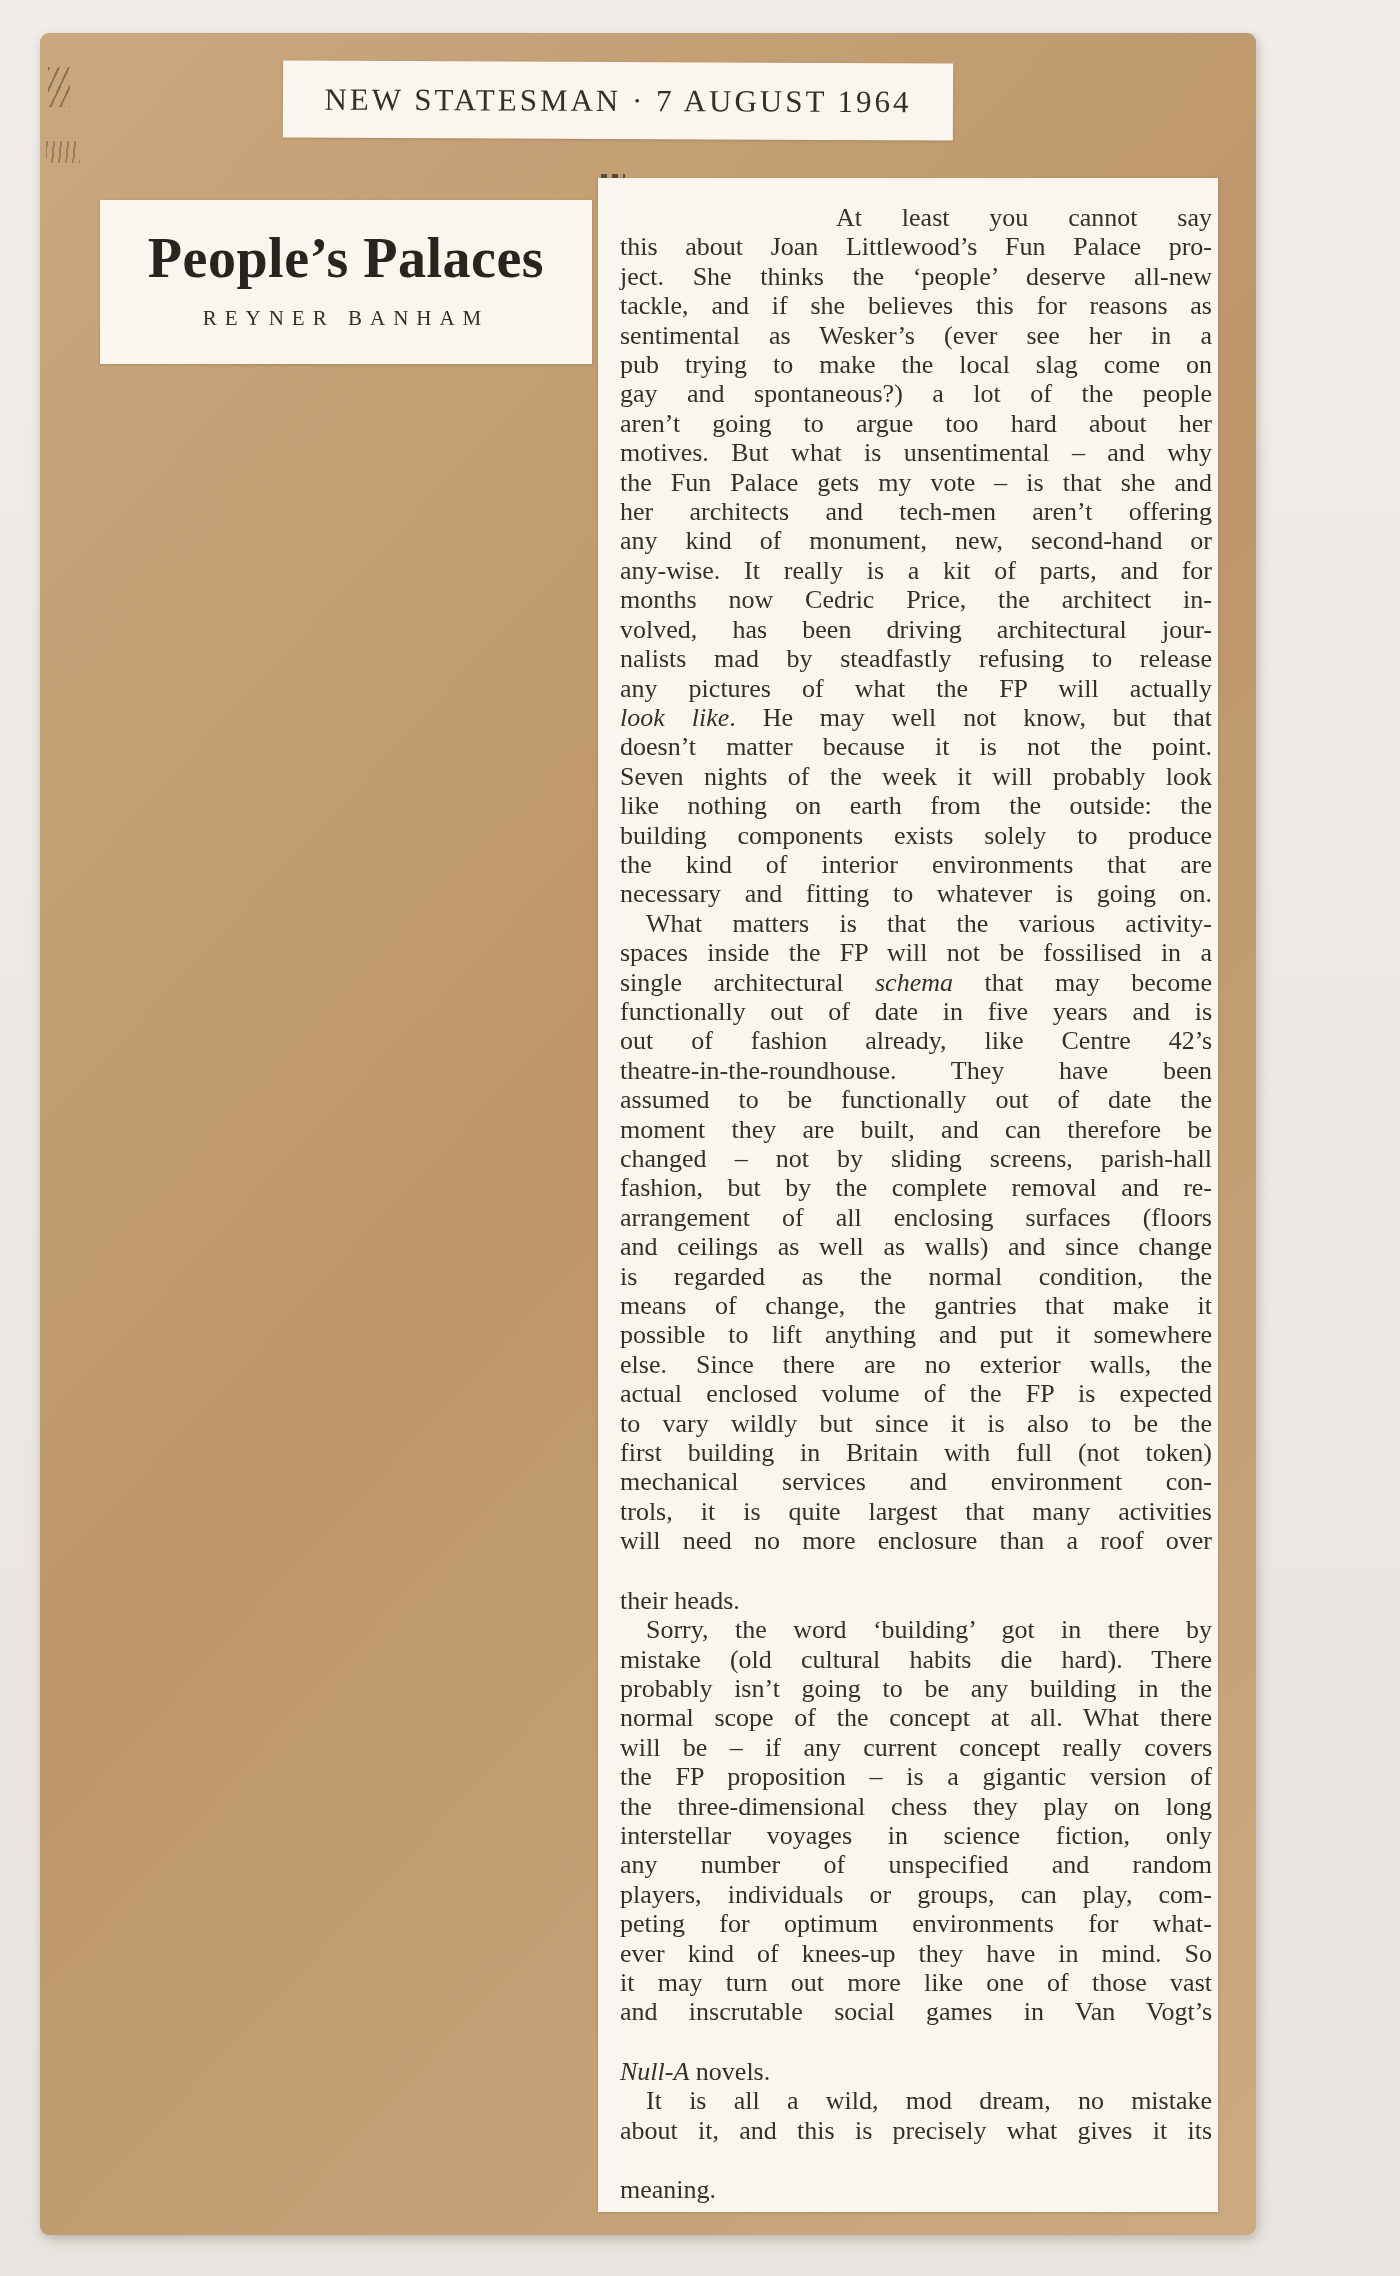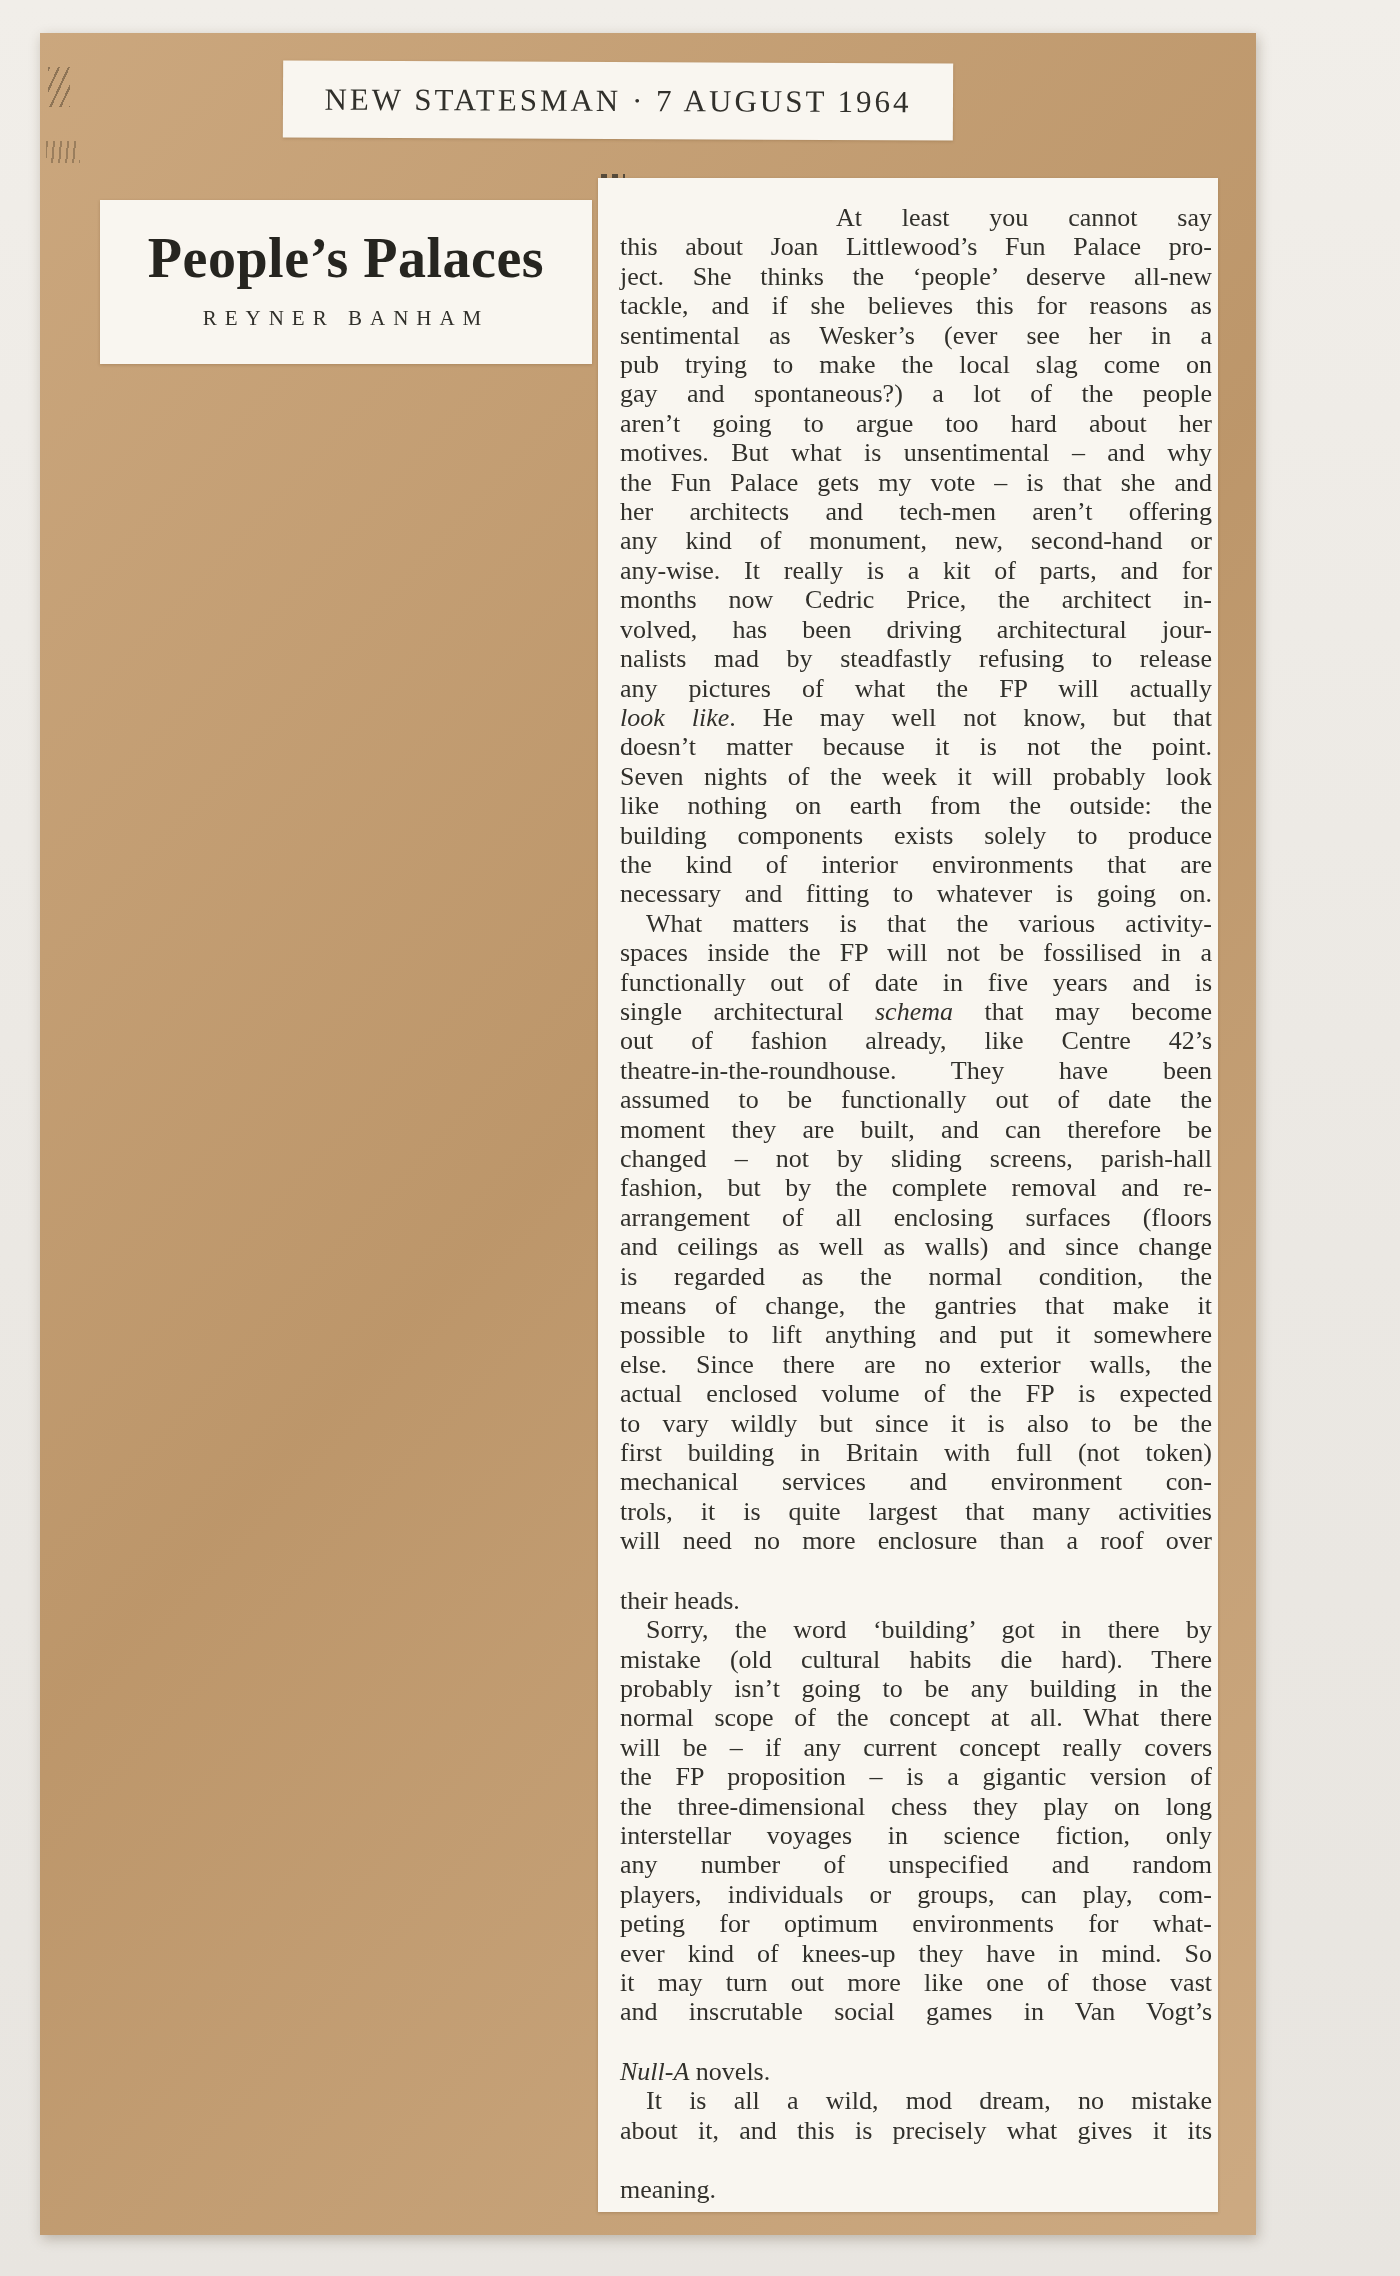--- a/index.html
+++ b/index.html
@@ -16,20 +16,21 @@
     font-family: "Liberation Serif", serif;
   }
   .board {
     position: absolute;
     left: 40px;
     top: 33px;
     width: 1216px;
     height: 2202px;
     background: var(--board, #c59d6f);
     box-shadow: 2px 4px 12px rgba(70, 50, 25, 0.28);
+    border-radius: 9px;
   }
   .board::before {
     content: "";
     position: absolute;
     inset: 0;
     background:
       linear-gradient(133deg, rgba(255,255,255,0.10) 0%, rgba(0,0,0,0.045) 48%, rgba(255,255,255,0.13) 100%);
     pointer-events: none;
   }
   .strip {
@@ -160,22 +161,22 @@
         <div class="line"><span>any pictures of what the FP will actually</span></div>
         <div class="line"><i>look like</i><span>. He may well not know, but that</span></div>
         <div class="line"><span>doesn’t matter because it is not the point.</span></div>
         <div class="line"><span>Seven nights of the week it will probably look</span></div>
         <div class="line"><span>like nothing on earth from the outside: the</span></div>
         <div class="line"><span>building components exists solely to produce</span></div>
         <div class="line"><span>the kind of interior environments that are</span></div>
         <div class="line"><span>necessary and fitting to whatever is going on.</span></div>
         <div class="line indent"><span>What matters is that the various activity-</span></div>
         <div class="line"><span>spaces inside the FP will not be fossilised in a</span></div>
+        <div class="line"><span>single architectural </span><i>schema</i><span> that may become</span></div>
         <div class="line"><span>functionally out of date in five years and is</span></div>
-        <div class="line"><span>single architectural </span><i>schema</i><span> that may become</span></div>
         <div class="line"><span>out of fashion already, like Centre 42’s</span></div>
         <div class="line"><span>theatre-in-the-roundhouse. They have been</span></div>
         <div class="line"><span>assumed to be functionally out of date the</span></div>
         <div class="line"><span>moment they are built, and can therefore be</span></div>
         <div class="line"><span>changed – not by sliding screens, parish-hall</span></div>
         <div class="line"><span>fashion, but by the complete removal and re-</span></div>
         <div class="line"><span>arrangement of all enclosing surfaces (floors</span></div>
         <div class="line"><span>and ceilings as well as walls) and since change</span></div>
         <div class="line"><span>is regarded as the normal condition, the</span></div>
         <div class="line"><span>means of change, the gantries that make it</span></div>

